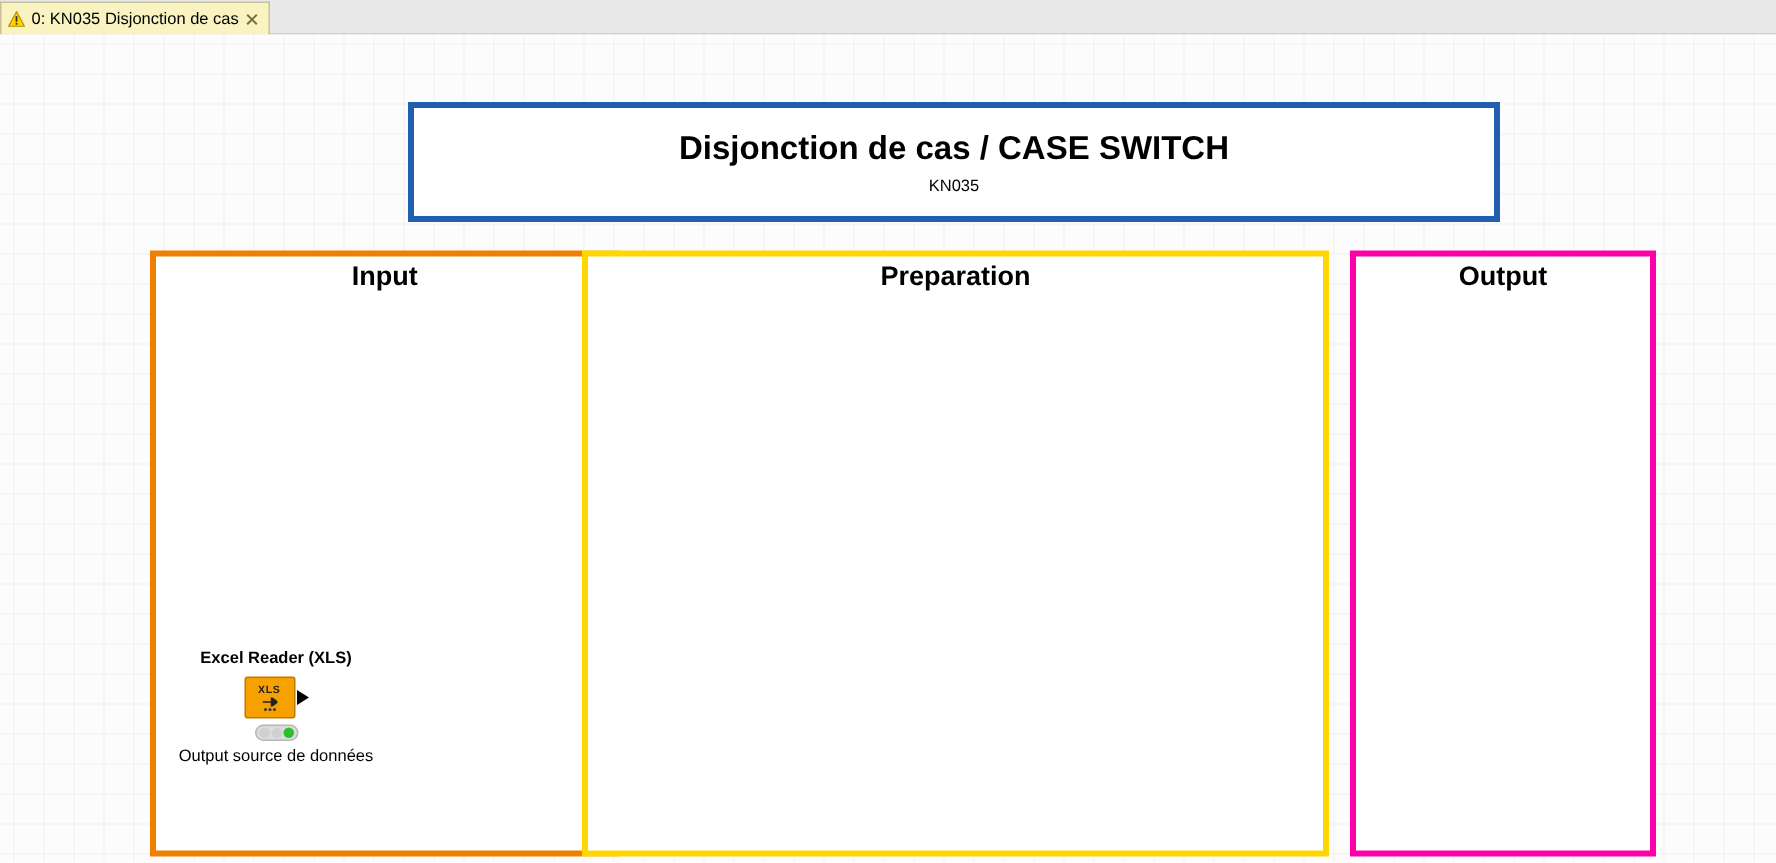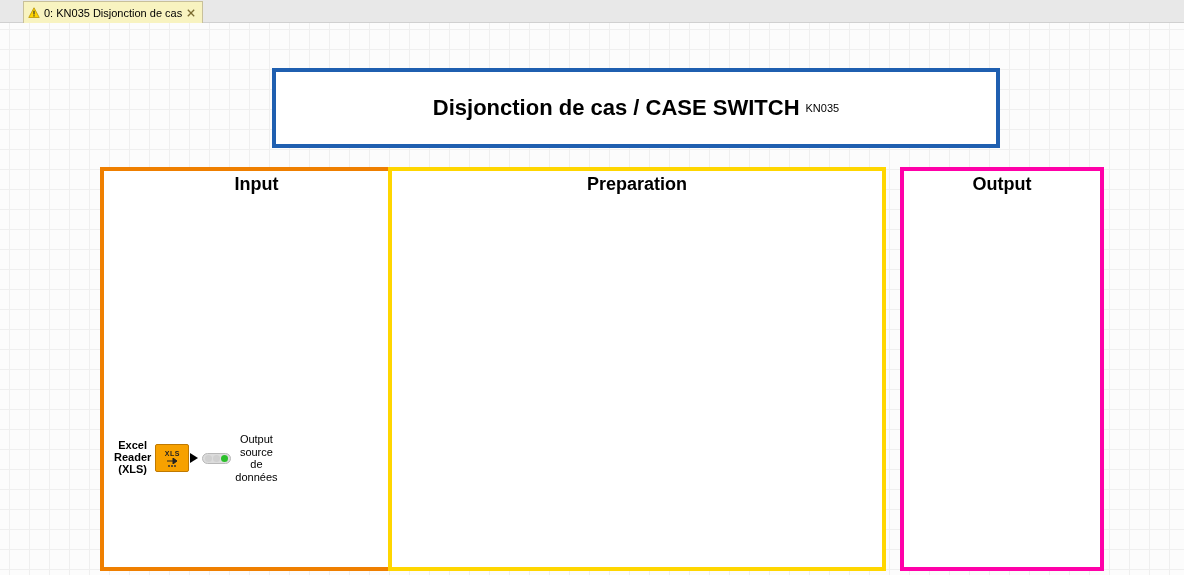--- a/index.html
+++ b/index.html
@@ -10,21 +10,20 @@
     height: 575px;
     overflow: hidden;
     position: relative;
   }
   .tab-bar {
     height: 23px;
     background: #e8e8e8;
     border-bottom: 1px solid #d0d0d0;
     display: flex;
     align-items: stretch;
-    padding-left: 23px;
   }
   .tab {
     background: #f8f3c0;
     border: 1px solid #c8c09a;
     display: flex;
     align-items: center;
     padding: 0 6px 0 4px;
     font-size: 11px;
     gap: 4px;
     height: 22px;
@@ -61,20 +60,21 @@
 
   .title-box {
     position: absolute;
     left: 272px;
     top: 45px;
     width: 728px;
     height: 80px;
     border: 4px solid #1f5fb0;
     background: #fff;
     display: flex;
+    flex-direction: column;
     align-items: center;
     justify-content: center;
     gap: 6px;
   }
   .title-main {
     font-size: 22px;
     font-weight: bold;
   }
   .title-sub {
     font-size: 11px;
@@ -109,21 +109,21 @@
     top: 144px;
     width: 204px;
     height: 404px;
     border: 4px solid #ff00a8;
   }
 
   .node {
     position: absolute;
     width: 140px;
     display: flex;
-    flex-direction: row;
+    flex-direction: column;
     align-items: center;
     font-size: 11px;
     text-align: center;
     gap: 4px;
   }
   .node-xls {
     left: 114px;
     top: 410px;
   }
   .node-title {

